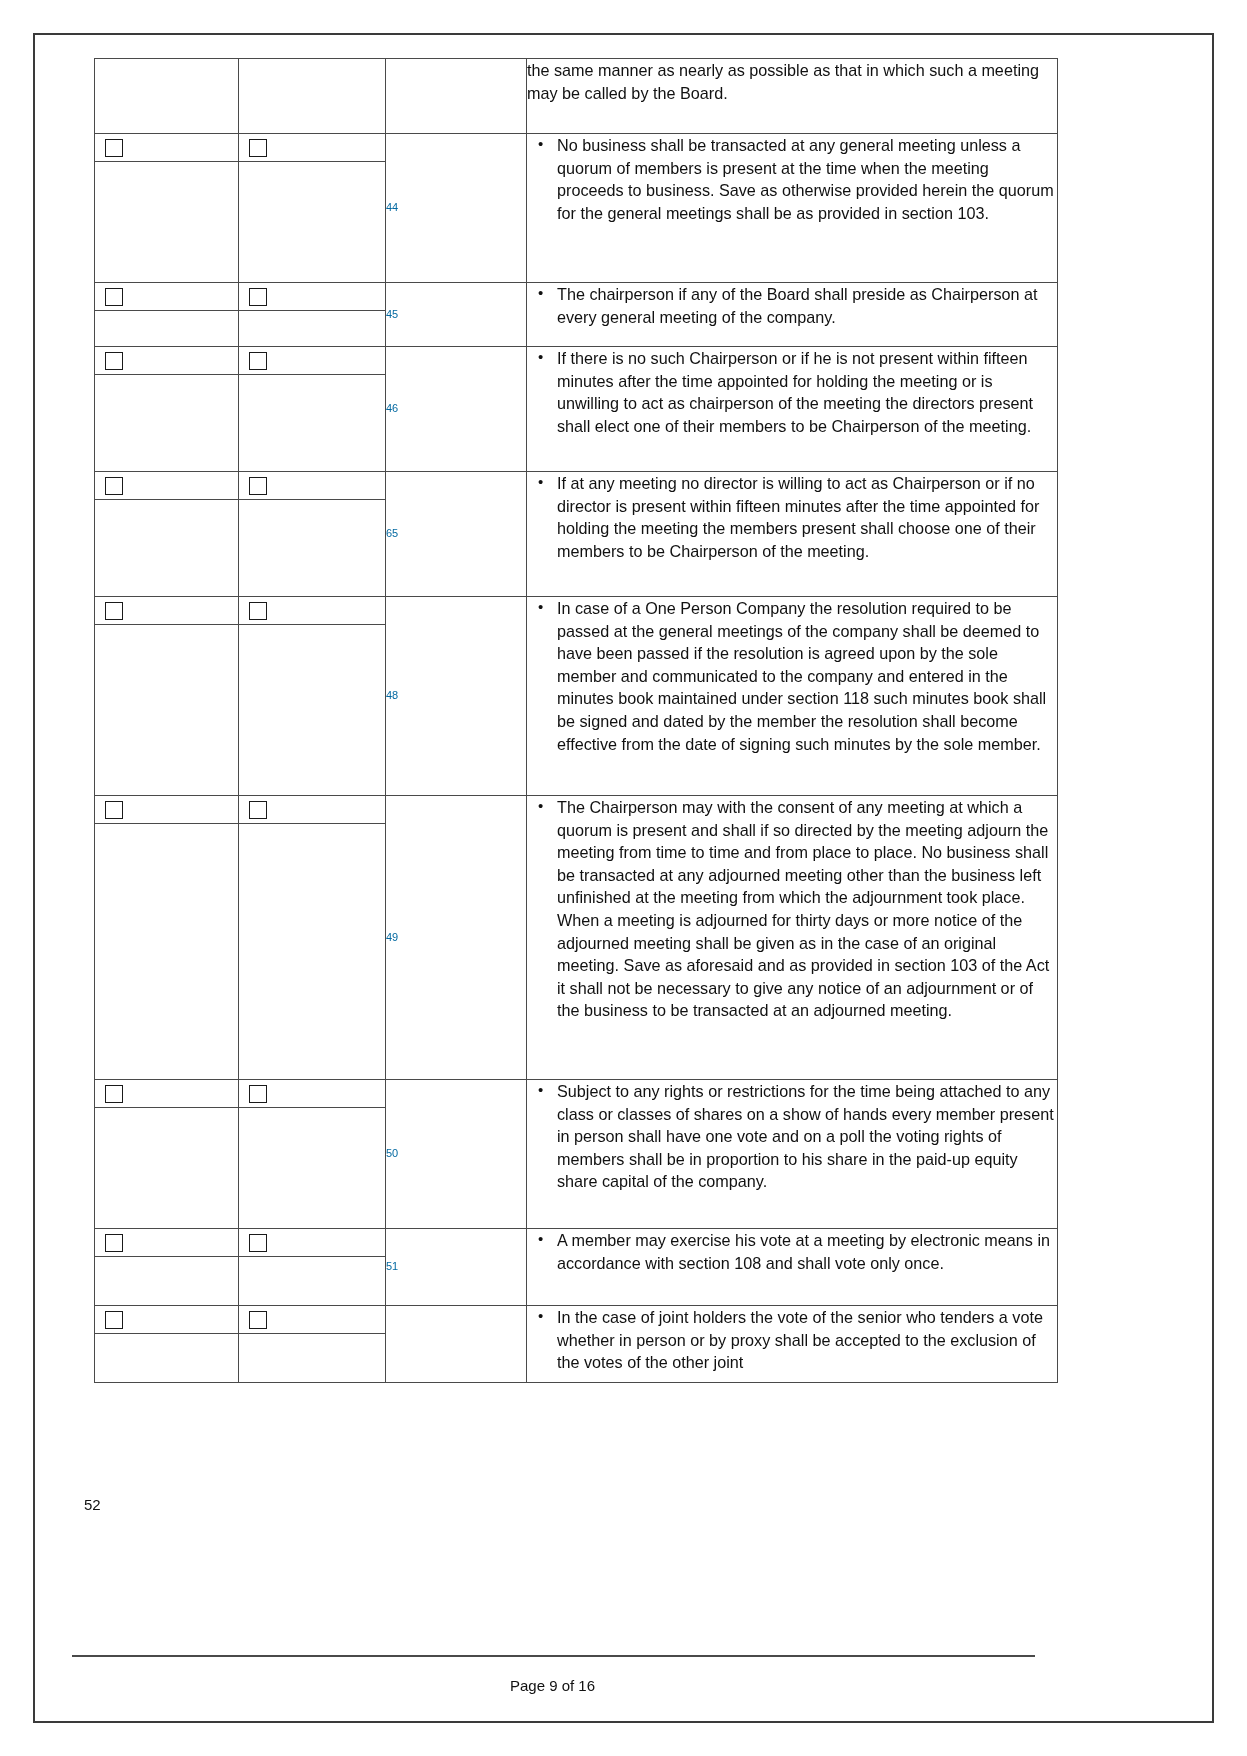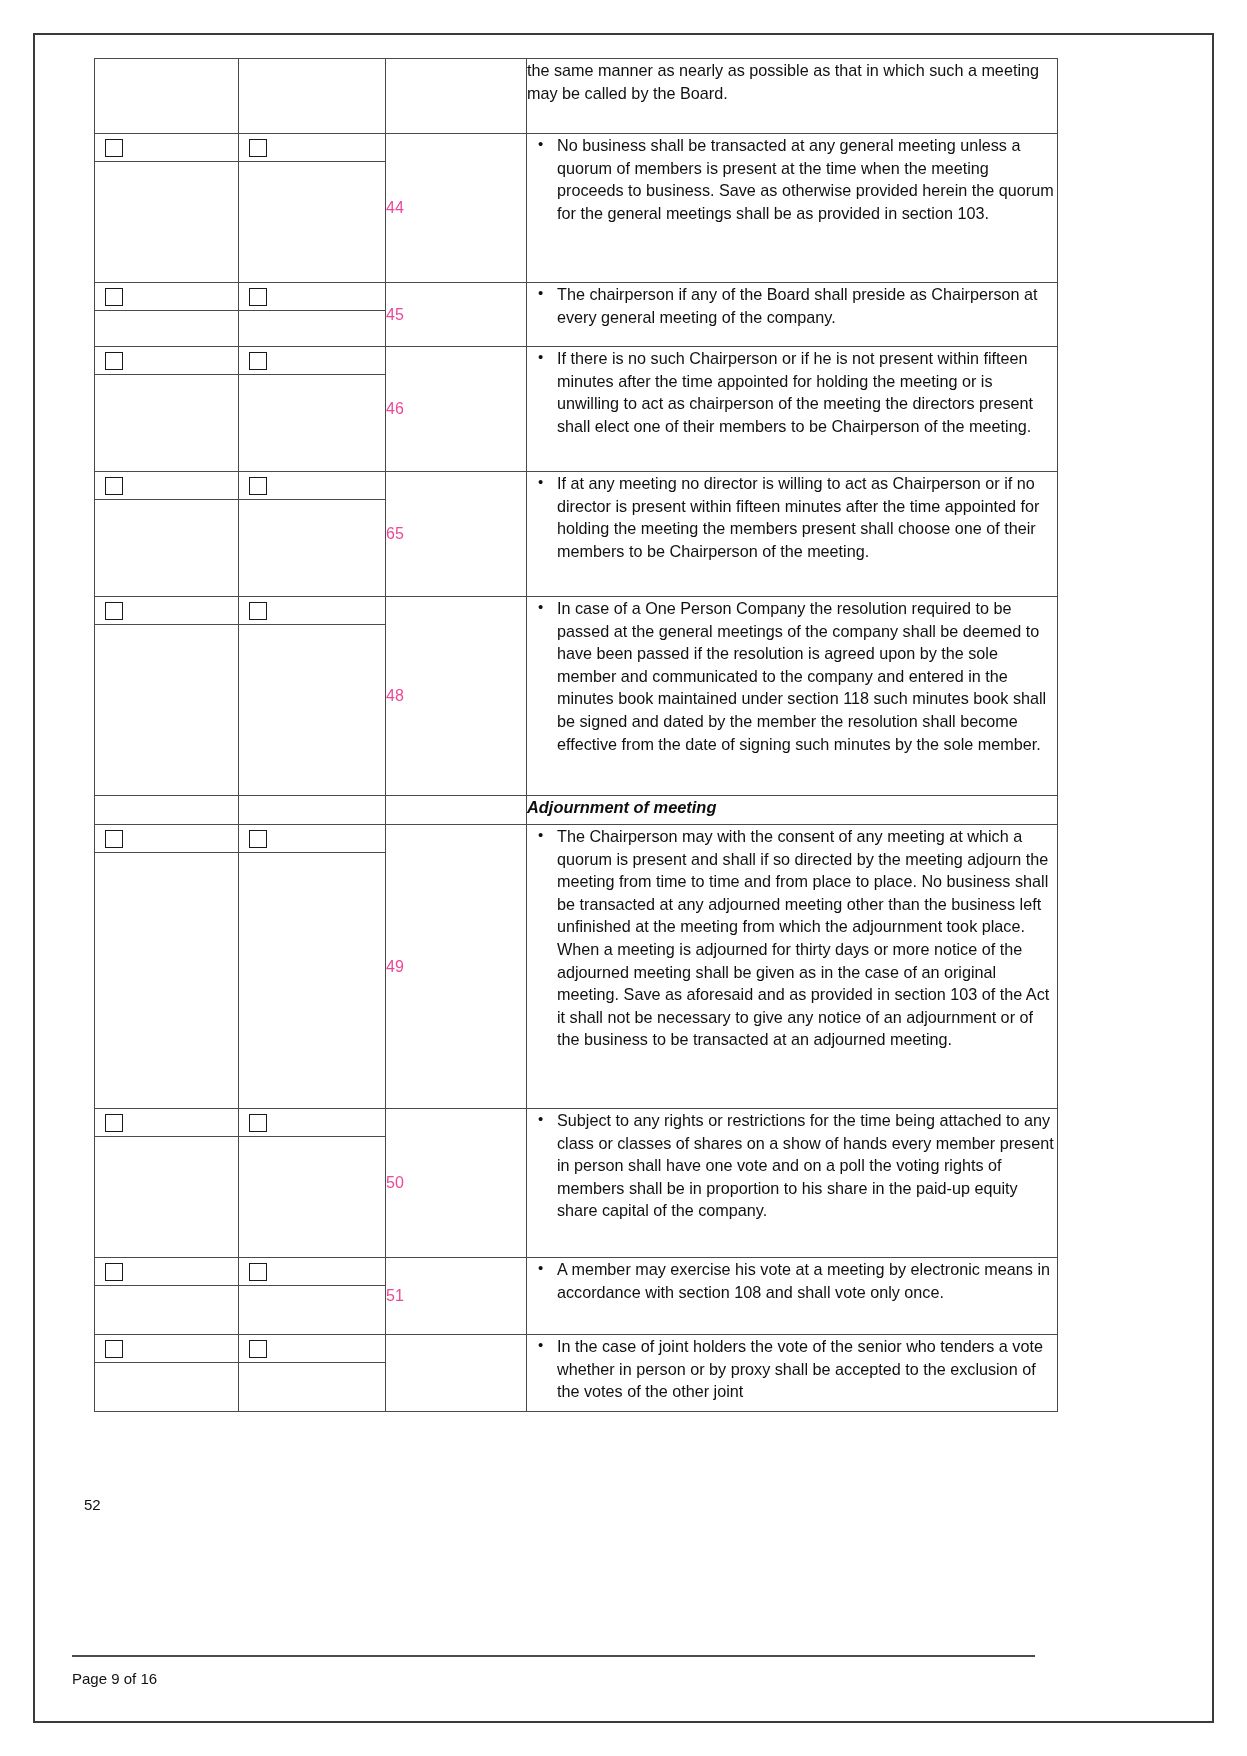--- a/index.html
+++ b/index.html
@@ -68,22 +68,22 @@
     display: inline-block;
     width: 18px;
     height: 18px;
     border: 1.5px solid #1a1a1a;
     box-sizing: border-box;
     background: #ffffff;
   }
   .chk-rest { display: block; }
 
   .numcell {
-    font-size: 16px;
-    color: #ec4899;
+    font-size: 11px;
+    color: #0369a1;
     padding: 0 0 0 12px;
     vertical-align: middle;
     line-height: 1.25;
   }
   .numcell.v-mid { vertical-align: middle; }
 
   .txtcell {
     font-size: 16.2px;
     line-height: 22.6px;
     color: #111;
@@ -132,22 +132,22 @@
     padding-left: 12px;
     box-sizing: border-box;
   }
 
   .footer {
     position: absolute;
     left: 72px;
     top: 1655px;
     width: 963px;
     border-top: 2px solid #4a4a4a;
-    padding-top: 13px;
-    text-align: left;
+    padding-top: 20px;
+    text-align: center;
     font-size: 15px;
     color: #111;
   }
   .footer-inner { display: inline-block; padding-right: 2px; }
 </style>
 </head>
 <body>
 
 <div class="page">
   <div class="page-border"></div>
@@ -252,28 +252,20 @@
             <span class="chk-rest"></span>
           </td>
           <td class="numcell v-mid">48</td>
           <td class="txtcell">
             <ul>
               <li>In case of a One Person Company the resolution required to be passed at the general meetings of the company shall be deemed to have been passed if the resolution is agreed upon by the sole member and communicated to the company and entered in the minutes book maintained under section 118 such minutes book shall be signed and dated by the member the resolution shall become effective from the date of signing such minutes by the sole member.</li>
             </ul>
           </td>
         </tr>
 
-        <tr>
-          <td>
-              <div style="height:28px"></div>
-            </td>
-          <td></td>
-          <td></td>
-          <td class="heading-cell">Adjournment of meeting</td>
-        </tr>
 
         <tr>
           <td class="chkcell">
             <span class="chk-inner"><span class="chk-box"></span></span>
             <span class="chk-rest" style="height:255px;display:block"></span>
           </td>
           <td class="chkcell">
             <span class="chk-inner"><span class="chk-box"></span></span>
             <span class="chk-rest"></span>
           </td>

